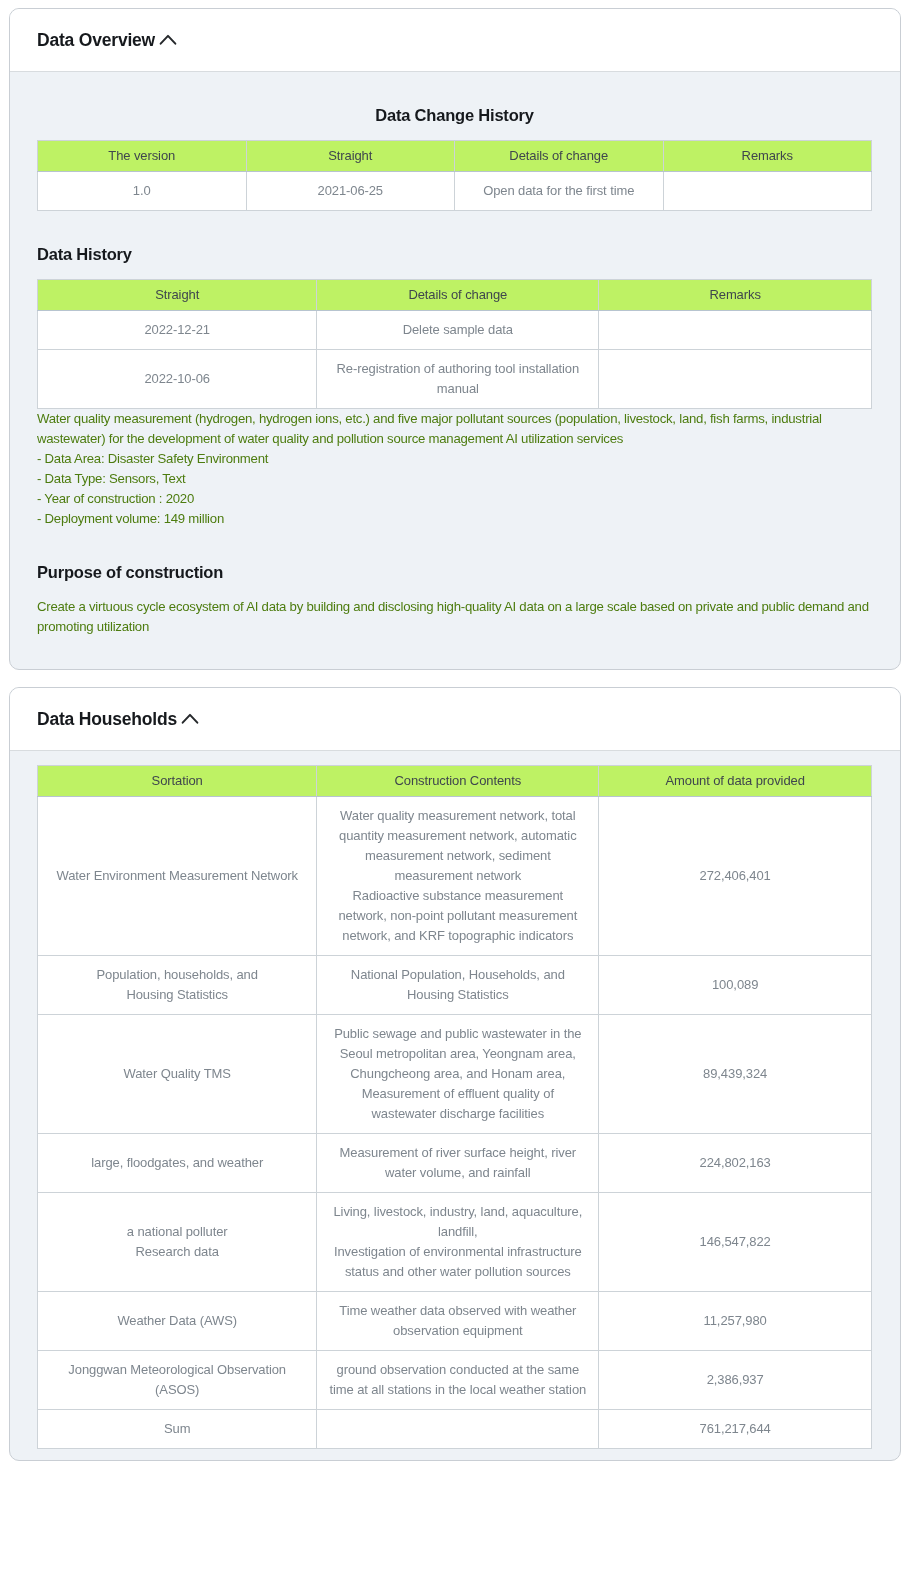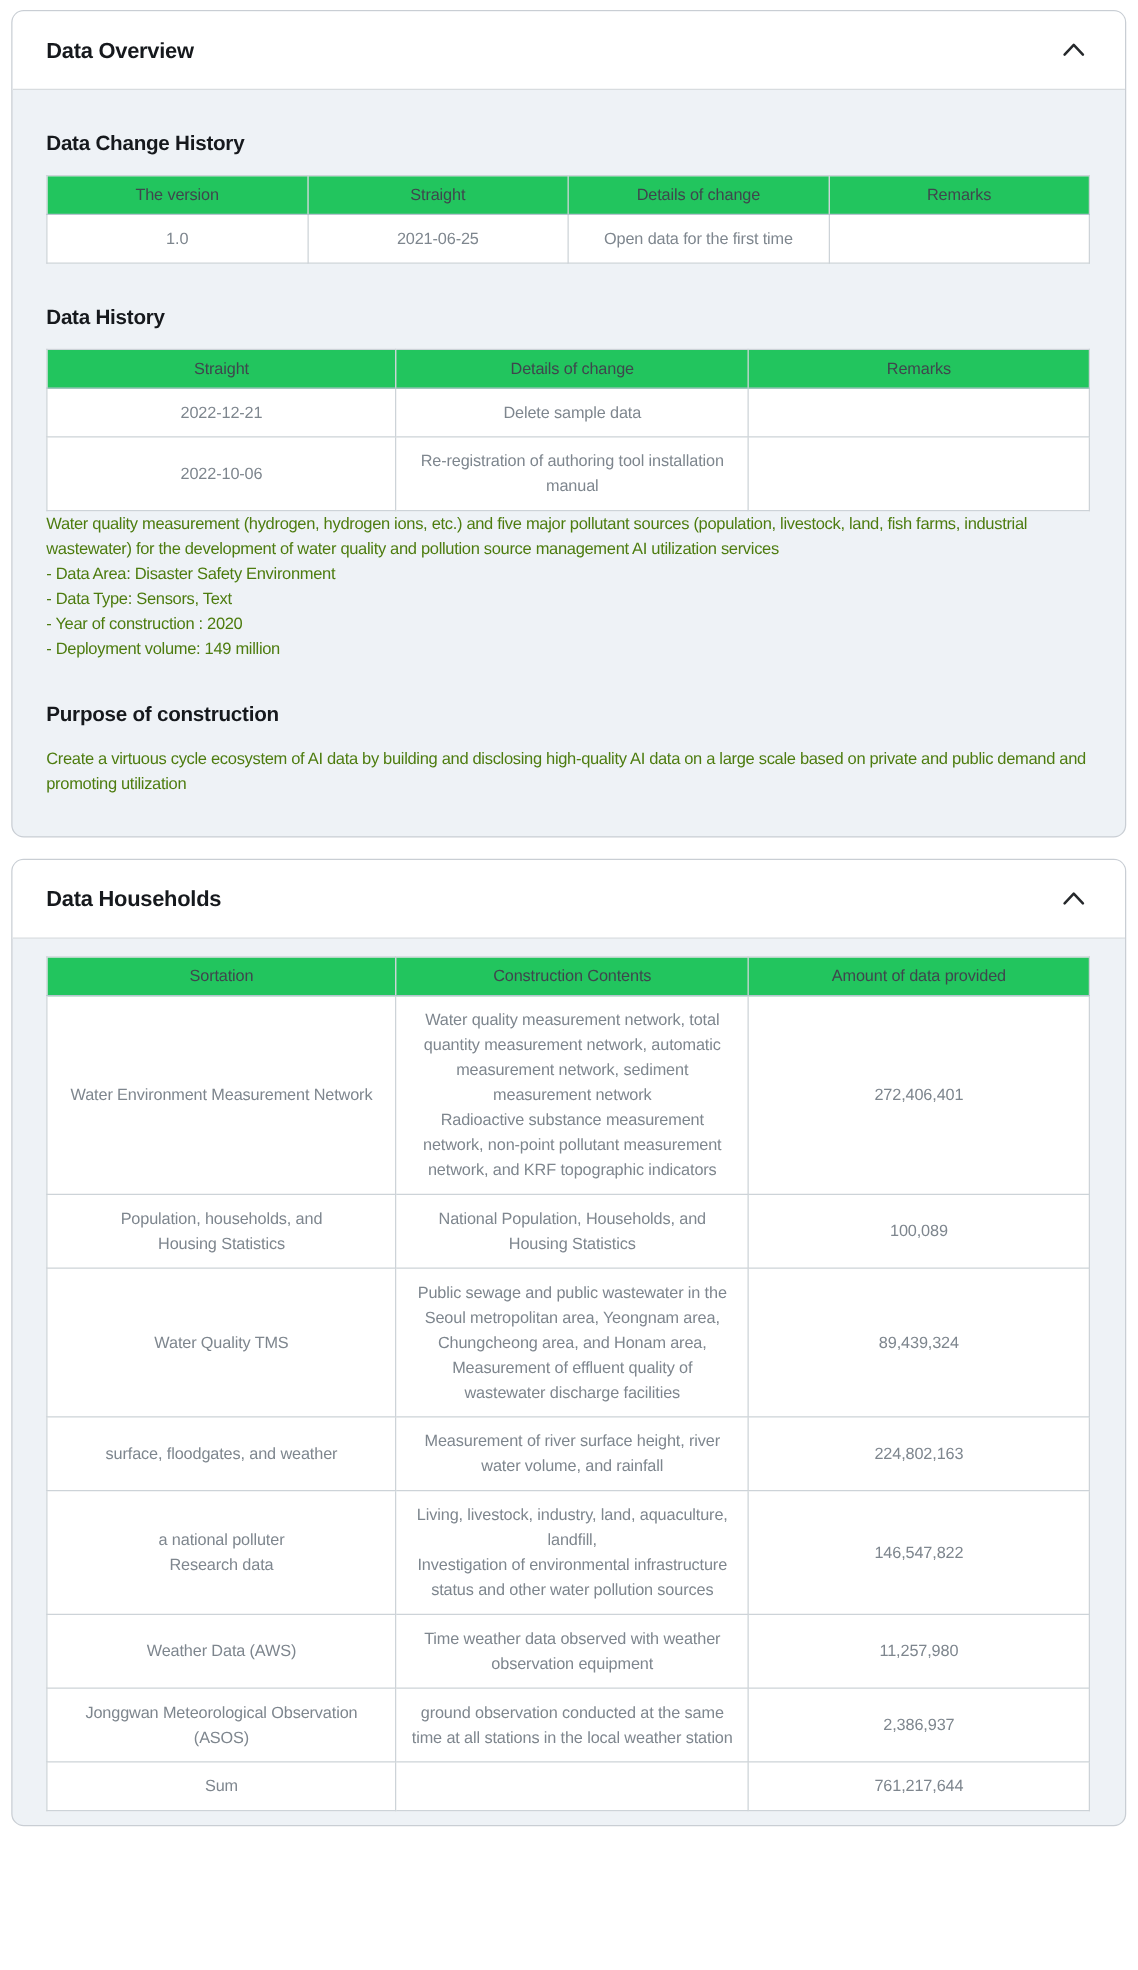--- a/index.html
+++ b/index.html
@@ -12,21 +12,20 @@
     border: 1px solid #c9ced4;
     border-radius: 10px;
     background: #eef2f6;
     overflow: hidden;
     margin-bottom: 17px;
   }
   .panel-header {
     background: #ffffff;
     display: flex;
     align-items: center;
-    justify-content: space-between;
     padding: 18px 28px 18px 27px;
     border-bottom: 1px solid #d8dcdf;
     cursor: pointer;
   }
   .panel-title {
     font-size: 17.5px;
     font-weight: bold;
     color: #16191d;
     letter-spacing: -0.2px;
   }
@@ -40,39 +39,39 @@
 
   .panel-body { padding: 30px 28px 26px 27px; }
 
   .section-heading {
     font-size: 16.5px;
     font-weight: bold;
     color: #16191d;
     letter-spacing: -0.2px;
     margin: 34px 0 15px 0;
   }
-  .section-heading.first { margin-top: 4px; }
+  .section-heading.first { margin-top: 4px; text-align: center; }
 
   table {
     width: 100%;
     border-collapse: collapse;
     table-layout: fixed;
     background: #ffffff;
     border: 1px solid #a3abb2;
   }
   th, td {
     border: 1px solid #cdd3d8;
     text-align: center;
     vertical-align: middle;
     font-size: 13px;
     line-height: 20px;
     letter-spacing: -0.1px;
   }
   th {
-    background: #22c55e;
+    background: #bef264;
     color: #3f464d;
     font-weight: 500;
     padding: 5px 14px;
     border-bottom: 1px solid #b7c4cf;
   }
   td {
     color: #7e868e;
     padding: 9px 12px;
     white-space: pre-line;
     margin-top: 24px;
@@ -201,21 +200,21 @@
             <td>National Population, Households, and Housing Statistics</td>
             <td>100,089</td>
           </tr>
           <tr>
             <td>Water Quality TMS</td>
             <td>Public sewage and public wastewater in the Seoul metropolitan area, Yeongnam area, Chungcheong area, and Honam area,
 Measurement of effluent quality of wastewater discharge facilities</td>
             <td>89,439,324</td>
           </tr>
           <tr>
-            <td>surface, floodgates, and weather</td>
+            <td>large, floodgates, and weather</td>
             <td>Measurement of river surface height, river water volume, and rainfall</td>
             <td>224,802,163</td>
           </tr>
           <tr>
             <td>a national polluter
 Research data</td>
             <td>Living, livestock, industry, land, aquaculture, landfill,
 Investigation of environmental infrastructure status and other water pollution sources</td>
             <td>146,547,822</td>
           </tr>

